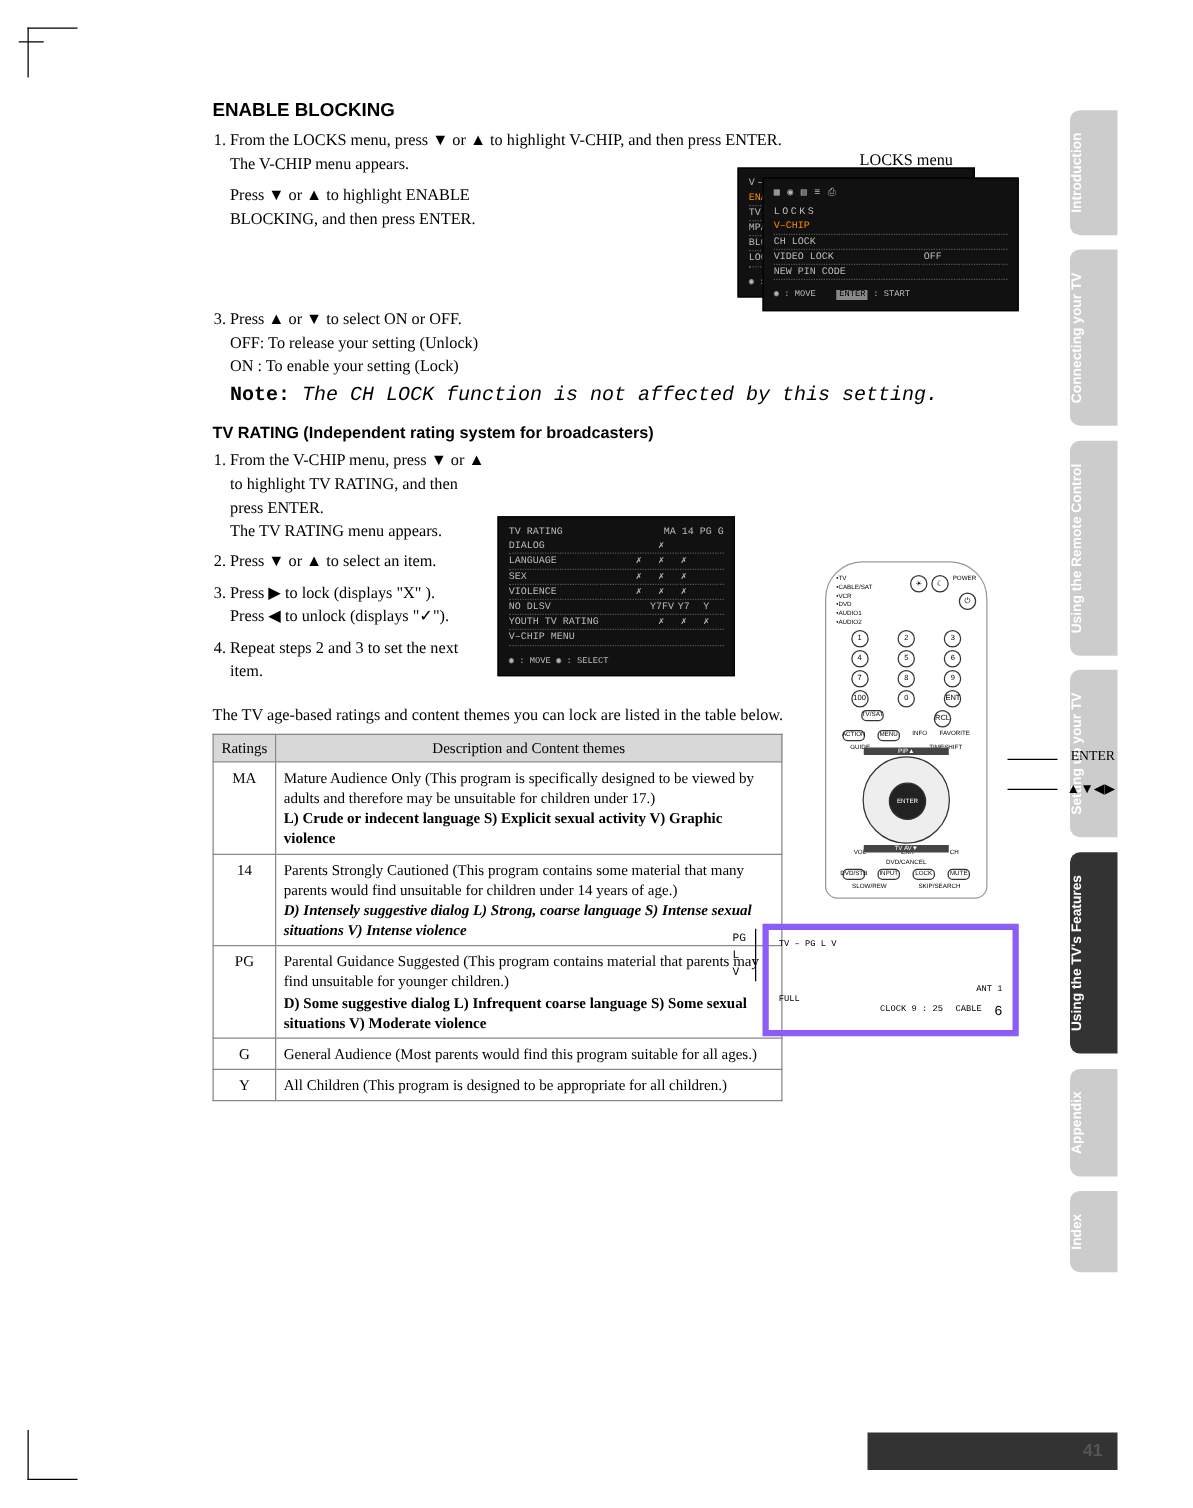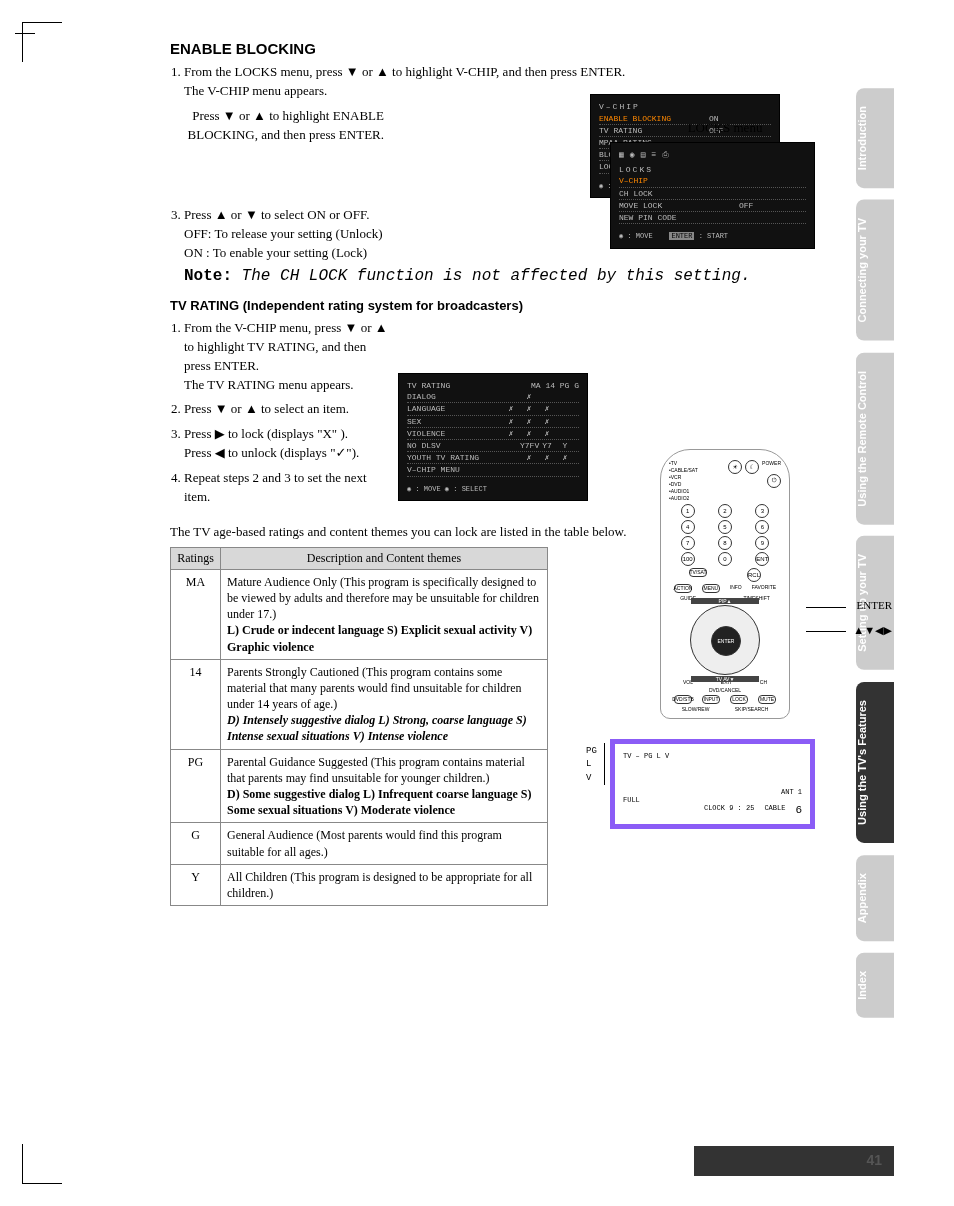--- a/index.html
+++ b/index.html
@@ -1,32 +1,32 @@
 <!DOCTYPE html>
 <html><head>
 <meta charset="utf-8">
 <style>
   * { box-sizing: border-box; margin: 0; padding: 0; }
   body { width: 954px; height: 1206px; background: #fff; font-family: Georgia, serif; position: relative; color: #000; }
-  .page { position: absolute; left: 0; top: 0; width: 954px; height: 1206px; padding: 40px 60px 40px 170px; border-radius: 16px; }
+  .page { position: absolute; left: 0; top: 0; width: 954px; height: 1206px; padding: 80px 60px 40px 170px; border-radius: 16px; }
   .side-tabs { position: absolute; right: 60px; top: 88px; width: 38px; display: flex; flex-direction: column; gap: 12px; }
   .side-tab { writing-mode: vertical-rl; transform: rotate(180deg); font-family: Arial, sans-serif; font-weight: bold; font-size: 11px; text-align: center; padding: 18px 0; border-top-right-radius: 8px; border-bottom-right-radius: 8px; }
   .tab-grey { background: #ccc; color: #fff; }
   .tab-dark { background: #333; color: #fff; }
   .content { width: 620px; }
   .right-col { position: absolute; left: 610px; top: 120px; width: 230px; font-size: 13px; }
   h2 { font-family: Arial, sans-serif; font-weight: bold; font-size: 15px; margin-bottom: 6px; }
   h3 { font-family: Arial, sans-serif; font-weight: bold; font-size: 13px; margin-bottom: 6px; margin-top: 10px; }
   .step-list { margin-left: 14px; font-size: 13px; }
   .step-list li { margin-bottom: 6px; line-height: 1.45; }
   .sub { margin-left: 0; display: block; }
   .note { font-family: Liberation Mono, monospace; font-style: italic; font-size: 16px; margin-top: 2px; }
   .note b { font-style: normal; }
   .para { font-size: 13px; margin: 10px 0 6px 0; line-height: 1.4; }
-  table.ratings { border-collapse: collapse; width: 378px; font-size: 12px; margin-top: 4px; }
+  table.ratings { border-collapse: collapse; width: 456px; font-size: 12px; margin-top: 4px; }
   table.ratings th { background: #d8d8d8; font-weight: normal; padding: 3px 6px; border: 1px solid #888; font-family: Georgia, serif; }
   table.ratings td { border: 1px solid #888; padding: 4px 6px; vertical-align: top; line-height: 1.35; }
   table.ratings td.r { text-align: center; width: 50px; }
   .osd-box { border: 1px solid #000; background: #111; color: #bbb; font-family: "Courier New", monospace; font-size: 8px; padding: 6px 8px; line-height: 1.4; margin: 4px 0; }
   .osd-title { text-align: left; letter-spacing: 2px; color: #bbb; font-size: 8px; }
   .osd-line { border-bottom: 1px dotted #555; padding: 0; }
   .osd-footer { margin-top: 8px; font-size: 7px; }
   .enter-badge { background: #888; color: #000; padding: 0 2px; font-size: 7px; }
   .float-box { float: right; width: 190px; margin: 0 10px 4px 10px; }
   .remote-box { border: 1px solid #999; border-radius: 30px 30px 10px 10px; width: 130px; height: 270px; margin: 0 auto 20px auto; padding: 10px 8px; font-family: Arial, sans-serif; font-size: 6px; position: relative; background: #fff; }
@@ -63,21 +63,21 @@
 
 <div class="page">
 
   <div class="content">
     <h2>ENABLE BLOCKING</h2>
     <ol class="step-list">
       <li>
         <span>From the LOCKS menu, press ▼ or ▲ to highlight V-CHIP, and then press ENTER.</span>
         <span class="sub">The V-CHIP menu appears.</span>
       </li>
-      <li style="width:200px; display:inline-block; vertical-align:top;text-align:right;">
+      <li style="width:200px; display:inline-block; vertical-align:top;">
         <span>Press ▼ or ▲ to highlight ENABLE BLOCKING, and then press ENTER.</span>
       </li>
     </ol>
 
     
     <div class="float-box" style="margin-top:-60px;">
       <div class="osd-box">
         <div class="osd-title">V–CHIP</div>
         <div id="osd-vchip-rows">
             <div class="osd-line"><span style="display:inline-block;width:110px;color:#f80;">ENABLE BLOCKING</span><span>ON</span></div>
@@ -179,21 +179,21 @@
         <span>▦</span>
         <span>◉</span>
         <span>▤</span>
         <span>≡</span>
         <span>⎙</span>
       </div>
       <div class="osd-title">LOCKS</div>
       <div id="osd-locks-rows">
           <div class="osd-line"><span style="display:inline-block;width:120px;color:#f80;">V–CHIP</span><span></span></div>
           <div class="osd-line"><span style="display:inline-block;width:120px;">CH LOCK</span><span></span></div>
-          <div class="osd-line"><span style="display:inline-block;width:120px;">MOVE LOCK</span><span>OFF</span></div>
+          <div class="osd-line"><span style="display:inline-block;width:120px;">VIDEO LOCK</span><span>OFF</span></div>
           <div class="osd-line"><span style="display:inline-block;width:120px;">NEW PIN CODE</span><span></span></div>
         </div>
       <div class="osd-footer">
         <span>◉ : MOVE</span>
         &nbsp;&nbsp;
         <span class="enter-badge">ENTER</span><span> : START</span>
       </div>
     </div>
 
     <div style="margin-top:200px; position:relative;">

